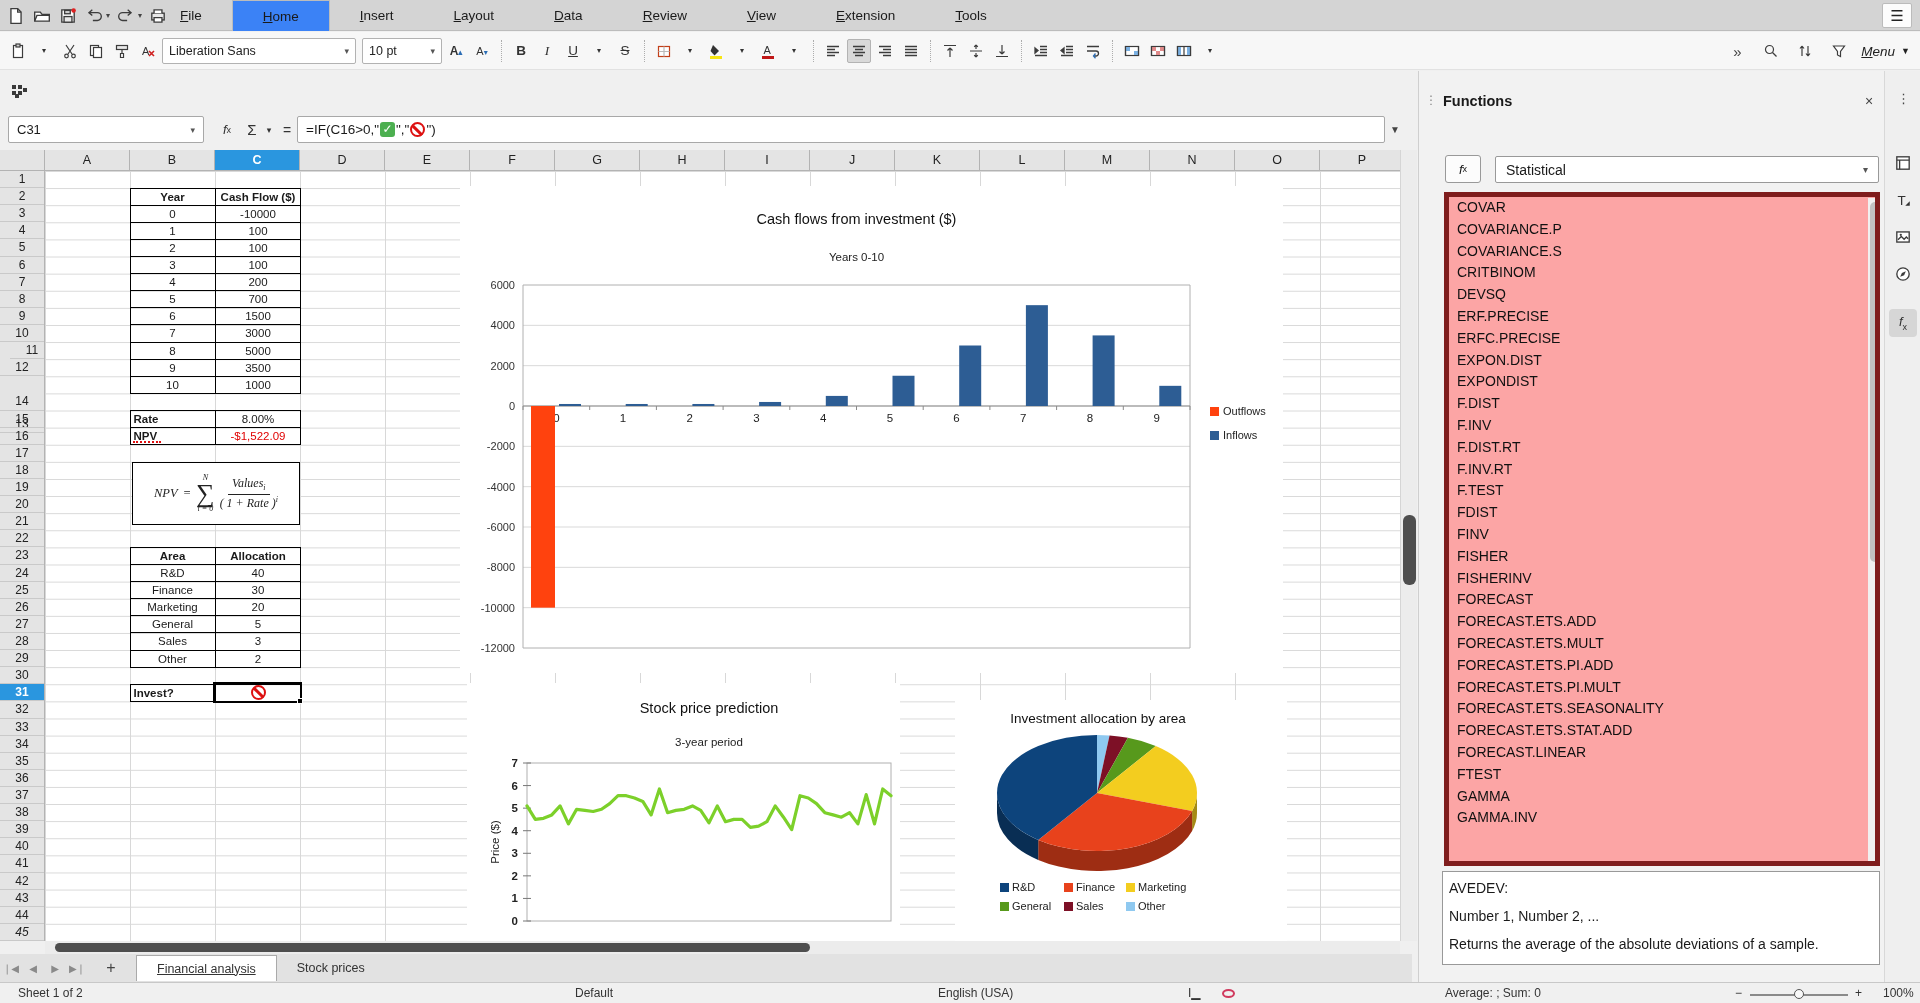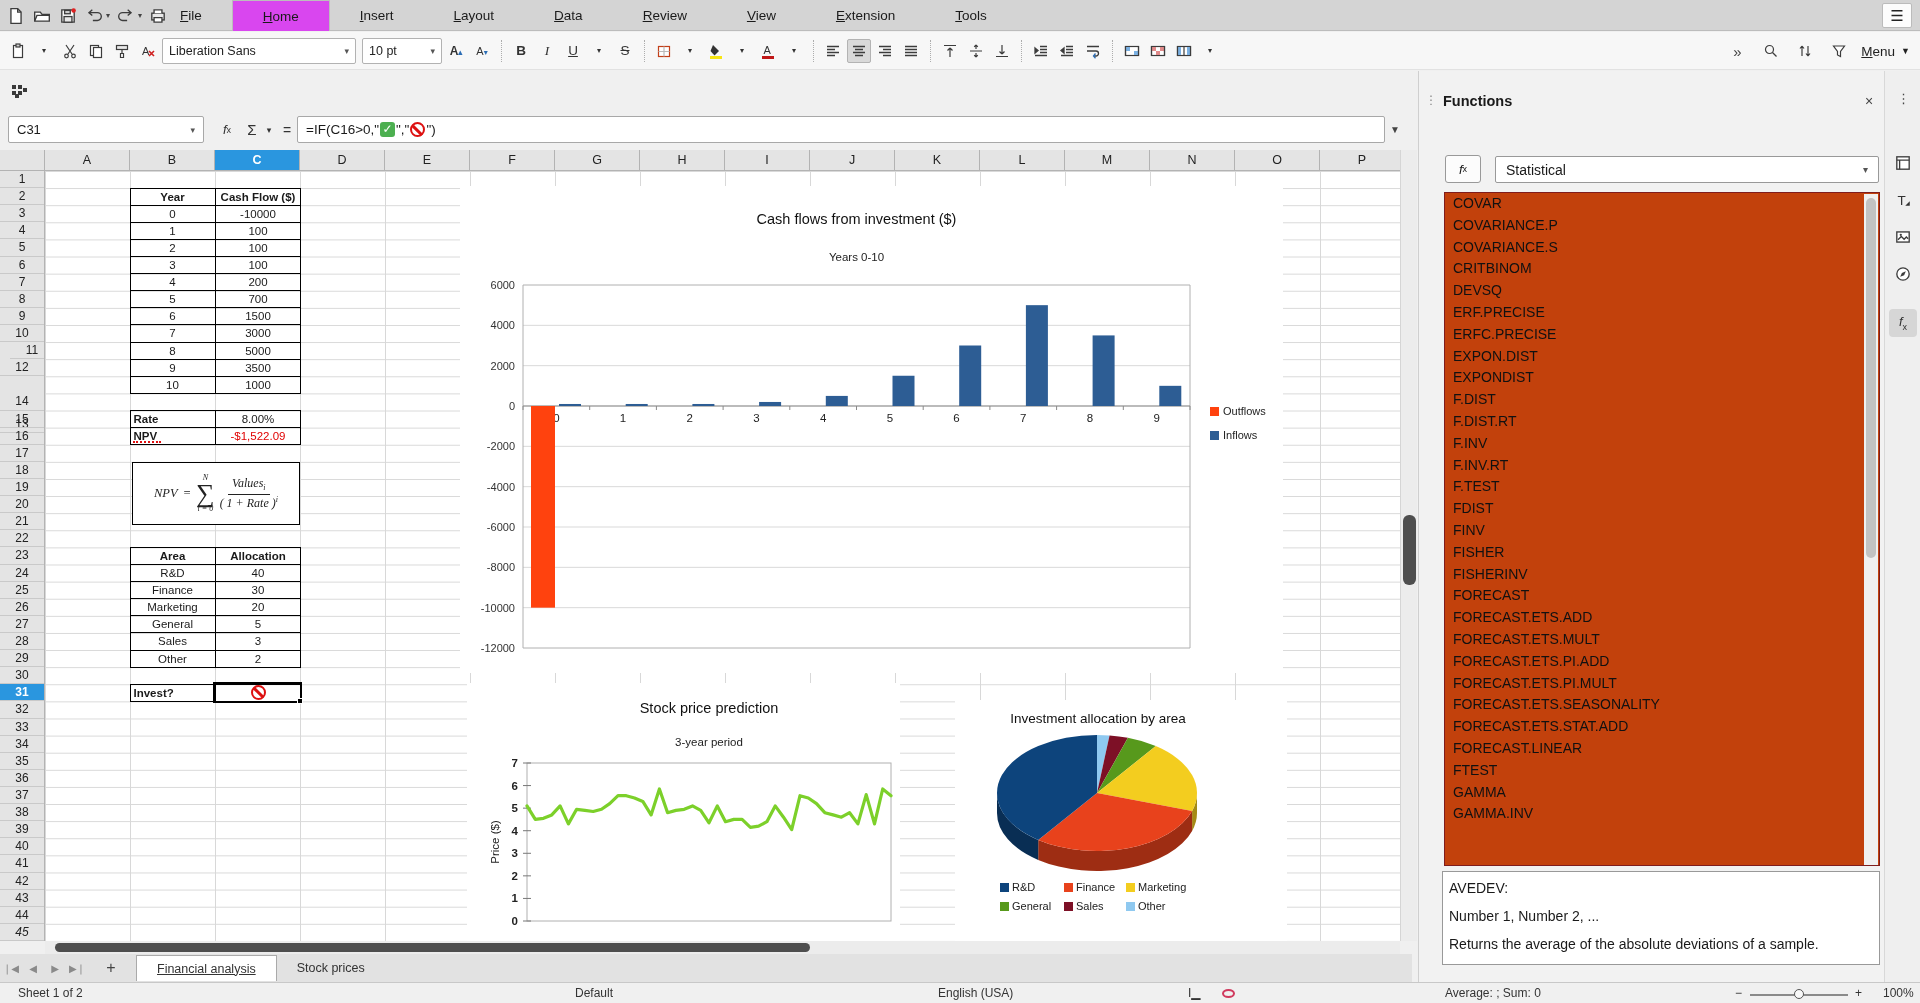--- a/index.html
+++ b/index.html
@@ -7,36 +7,36 @@
   body { font-family:"Liberation Sans", sans-serif; background:#f0f0f0; position:relative; color:#1a1a1a; }
   .abs { position:absolute; }
 
   
   #menubar { position:absolute; left:0; top:0; width:1920px; height:31px; background:#d4d4d4; border-bottom:1px solid #bcbcbc; }
   #quick-icons { position:absolute; left:6px; top:3px; height:25px; display:flex; align-items:center; gap:6px; }
   .qicon { width:20px; height:20px; display:flex; align-items:center; justify-content:center; color:#3a3a3a; font-size:15px; }
   .qcaret { font-size:8px; color:#444; margin-left:-4px; }
   #menu-tabs { position:absolute; left:150px; top:0; height:31px; display:flex; }
   .menu-tab { padding:0 30px; height:31px; display:flex; align-items:center; font-size:13.5px; color:#1a1a1a; }
-  .menu-tab.active { background:#d946ef; border:1px solid #bcbcbc; border-bottom:none;justify-content:flex-end; }
+  .menu-tab.active { background:#3b82f6; border:1px solid #bcbcbc; border-bottom:none;justify-content:flex-end; }
   .menu-tab u { text-decoration:underline; }
   #hamburger-btn { position:absolute; right:8px; top:3px; width:30px; height:25px; background:#fcfcfc; border:1px solid #bbb; border-radius:2px; display:flex; align-items:center; justify-content:center; font-size:15px; color:#222; }
 
   
   #toolbar { position:absolute; left:0; top:32px; width:1920px; height:38px; background:#f7f7f7; border-bottom:1px solid #e2e2e2; display:flex; align-items:center; padding-left:6px; gap:2px; }
   .ticon { min-width:24px; height:24px; display:flex; align-items:center; justify-content:center; color:#333; font-size:13.5px; border-radius:2px; position:relative; }
   .ticon.active { background:#d9d9d9; border:1px solid #b3b3b3; }
   .ticon svg { display:block; }
   .tsep { width:1px; height:22px; border-left:1px dotted #adadad; margin:0 5px; }
   .combo { height:26px; background:#fff; border:1px solid #b2b2b2; border-radius:2px; display:flex; align-items:center; font-size:12.5px; padding:0 6px; justify-content:space-between; color:#222; }
   .combo .chev { font-size:9px; color:#555; margin-left:8px; }
   #font-name-combo { width:194px; }
   #font-size-combo { width:80px; margin-left:4px; }
   #toolbar-right { position:absolute; right:10px; top:0; height:38px; display:flex; align-items:center; gap:10px; }
-  #menu-dd { font-size:13.5px; color:#222; display:flex; align-items:center; gap:6px; }
+  #menu-dd { font-size:13.5px; color:#222; display:flex; align-items:center; gap:6px;font-style:italic; }
 
   
   #subbar { position:absolute; left:0; top:71px; width:1920px; height:41px; background:#f0f0f0; }
   #formulabar { position:absolute; left:0; top:112px; width:1412px; height:37px; background:#f0f0f0; }
   #name-box { position:absolute; left:8px; top:4px; width:196px; height:27px; background:#fff; border:1px solid #a8a8a8; border-radius:2px; font-size:13px; display:flex; align-items:center; padding:0 8px; justify-content:space-between; }
   .fbtn { position:absolute; top:4px; height:27px; display:flex; align-items:center; justify-content:center; font-size:13px; color:#333; }
   #formula-input { position:absolute; left:297px; top:4px; width:1088px; height:27px; background:#fff; border:1px solid #a8a8a8; border-radius:2px; display:flex; align-items:center; padding:0 8px; font-size:13.5px; }
   #fb-expand { position:absolute; left:1390px; top:12px; font-size:10px; color:#444; }
   .check-emoji { display:inline-block; width:15px; height:15px; background:#4caf50; border-radius:3px; color:#fff; font-size:12px; line-height:15px; text-align:center; margin:0 1px; }
   .no-emoji { display:inline-block; width:15px; height:15px; border:2px solid #dd1111; border-radius:50%; position:relative; margin:0 1px; vertical-align:-2px; }
@@ -97,21 +97,21 @@
   #zoom-track { position:absolute; left:1750px; top:11px; width:98px; height:2px; background:#8a8a8a; }
   #zoom-thumb { position:absolute; left:1794px; top:6px; width:10px; height:10px; border:1.5px solid #555; border-radius:50%; background:#f8f8f8; }
 
   
   #panel { position:absolute; left:1418px; top:71px; width:466px; height:911px; background:#f2f2f2; border-left:1px solid #cfcfcf; }
   #panel-title { position:absolute; left:24px; top:22px; font-size:14.5px; font-weight:bold; color:#1a1a1a; }
   #panel-grip { position:absolute; left:6px; top:22px; color:#888; font-size:12px; }
   #panel-close { position:absolute; left:446px; top:22px; font-size:14px; color:#444; }
   #fx-btn { position:absolute; left:26px; top:84px; width:36px; height:28px; background:#fcfcfc; border:1px solid #999; border-radius:3px; display:flex; align-items:center; justify-content:center; font-size:13px; }
   #cat-combo { position:absolute; left:76px; top:85px; width:384px; height:27px; background:#fff; border:1px solid #999; border-radius:2px; display:flex; align-items:center; justify-content:space-between; padding:0 10px; font-size:14px; }
-  #fn-list { position:absolute; left:25px; top:121px; width:436px; height:674px; background:#c2410c; border:1px solid #7f1d1d; overflow:hidden; }
+  #fn-list { position:absolute; left:25px; top:121px; width:436px; height:674px; background:#fca5a5; border:5px solid #7f1d1d; overflow:hidden; }
   .fn-item { height:21.8px; line-height:21.8px; padding-left:8px; font-size:14px; color:#111; }
   #fn-scroll { position:absolute; left:419px; top:1px; width:14px; height:671px; background:#f0f0f0; }
   #fn-scroll-thumb { position:absolute; left:2px; top:4px; width:10px; height:360px; background:#c2c2c2; border-radius:5px; }
   #fn-desc { position:absolute; left:23px; top:800px; width:438px; height:94px; background:#fff; border:1px solid #999; padding:8px 6px; overflow:hidden; }
   #fn-desc div { font-size:14px; white-space:nowrap; overflow:hidden; }
   #fn-desc .spacer { height:12px; }
 
   
   #deckbar { position:absolute; left:1884px; top:71px; width:36px; height:911px; background:#efefef; border-left:1px solid #d8d8d8; }
   #deck-menu { position:absolute; left:12px; top:20px; color:#444; font-size:13px; }
@@ -766,22 +766,22 @@
         <div class="fn-item">COVAR</div>
         <div class="fn-item">COVARIANCE.P</div>
         <div class="fn-item">COVARIANCE.S</div>
         <div class="fn-item">CRITBINOM</div>
         <div class="fn-item">DEVSQ</div>
         <div class="fn-item">ERF.PRECISE</div>
         <div class="fn-item">ERFC.PRECISE</div>
         <div class="fn-item">EXPON.DIST</div>
         <div class="fn-item">EXPONDIST</div>
         <div class="fn-item">F.DIST</div>
+        <div class="fn-item">F.INV</div>
         <div class="fn-item">F.DIST.RT</div>
-        <div class="fn-item">F.INV</div>
         <div class="fn-item">F.INV.RT</div>
         <div class="fn-item">F.TEST</div>
         <div class="fn-item">FDIST</div>
         <div class="fn-item">FINV</div>
         <div class="fn-item">FISHER</div>
         <div class="fn-item">FISHERINV</div>
         <div class="fn-item">FORECAST</div>
         <div class="fn-item">FORECAST.ETS.ADD</div>
         <div class="fn-item">FORECAST.ETS.MULT</div>
         <div class="fn-item">FORECAST.ETS.PI.ADD</div>

